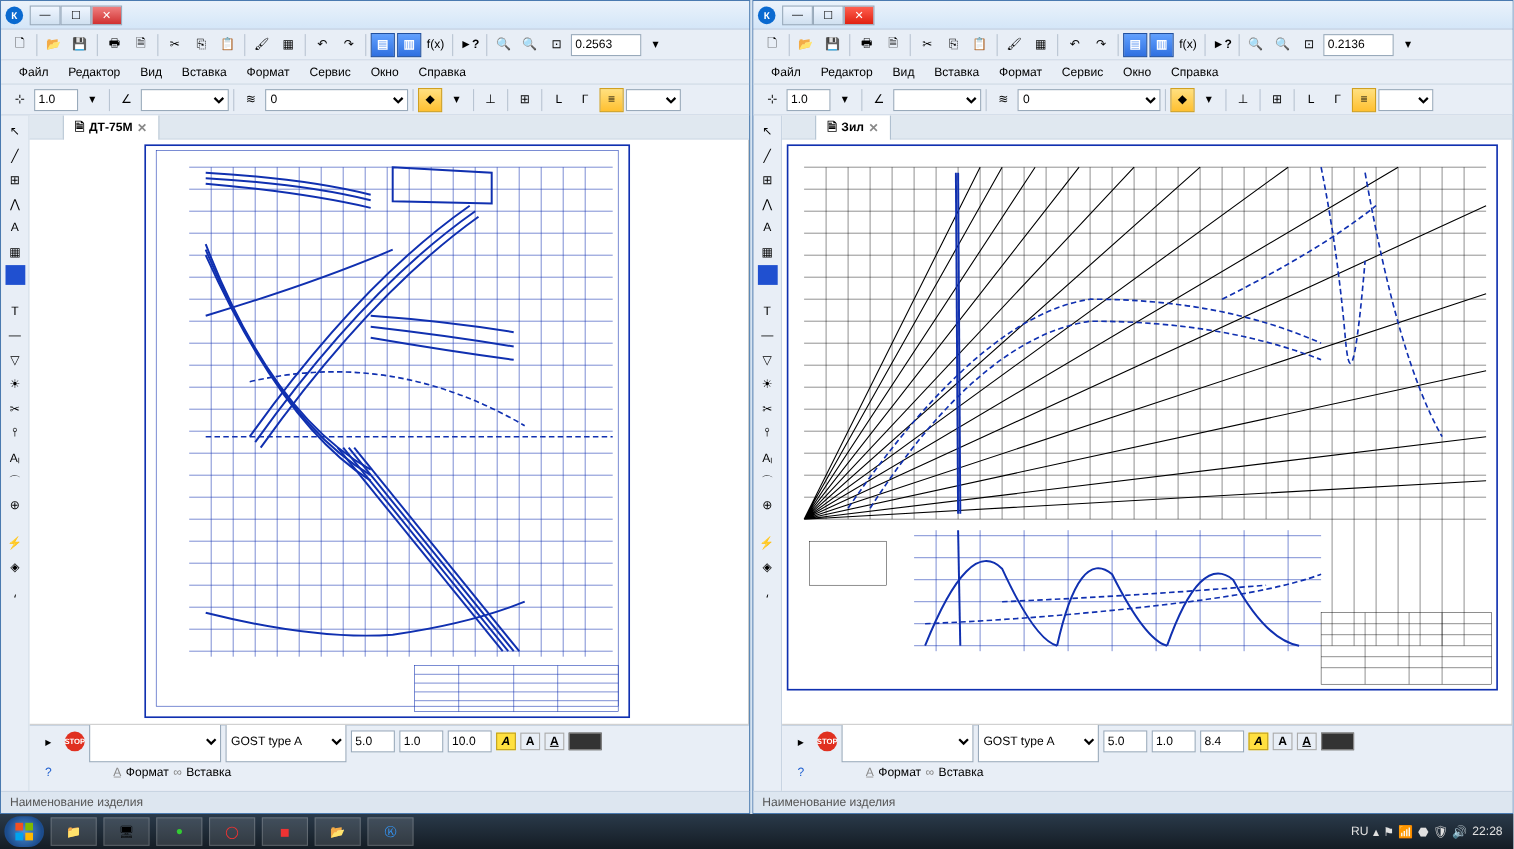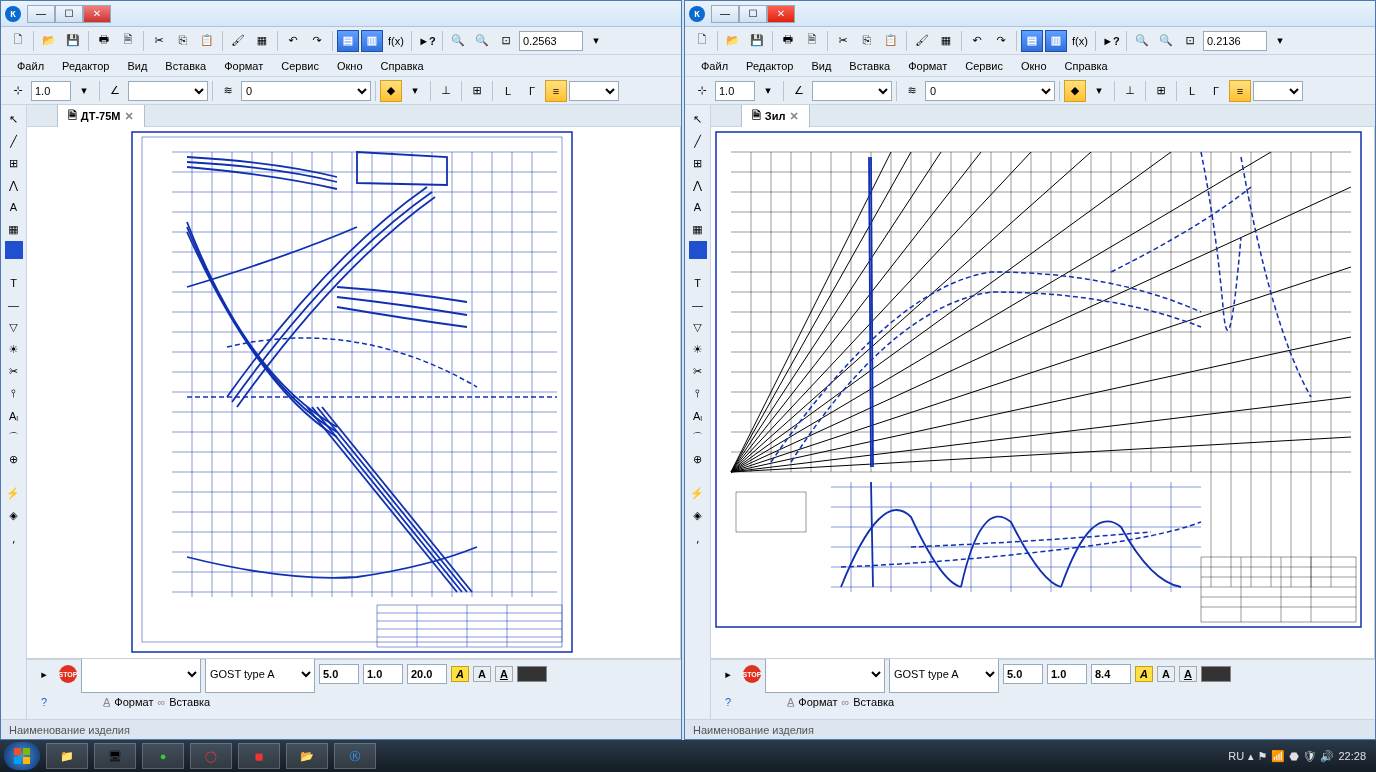--- a/index.html
+++ b/index.html
@@ -38,21 +38,21 @@
 .doc-tab { padding:3px 10px; background:#fff; border:1px solid #b0c0d0; border-bottom:none; display:flex; align-items:center; gap:4px; font-weight:bold; }
 .doc-tab .close-x { cursor:pointer; color:#888; }
 
 .canvas-wrap { flex:1; background:#fff; position:relative; overflow:hidden; border-bottom:1px solid #ccc; border-right:1px solid #ccc;}
 .drawing-svg { position:absolute; }
 
 .bottom-panel { height:60px; background:#e8eef6; border-top:1px solid #c8d4e2; display:flex; flex-direction:column; }
 .bottom-row { height:28px; display:flex; align-items:center; padding:0 6px; gap:4px; }
 .stop-btn { width:18px; height:18px; background:#e03020; color:#fff; font-size:7px; font-weight:bold; border-radius:50%; display:flex; align-items:center; justify-content:center;}
 .sel-box { height:37px; border:1px solid #9ab; background:#fff; }
-.num-box { width:40px; height:20px; border:1px solid #9ab; background:#fff; display:flex; align-items:center; padding:0 3px;font-weight:bold; }
+.num-box { width:40px; height:20px; border:1px solid #9ab; background:#fff; display:flex; align-items:center; padding:0 3px; }
 .yellow-a { background:#ffe040; padding:1px 4px; font-style:italic; font-weight:bold; border:1px solid #c0a020;}
 .bold-a { font-weight:bold; padding:1px 4px; border:1px solid #aaa;}
 .color-swatch { width:30px; height:16px; background:#333; border:1px solid #888; display:inline-block;}
 
 .statusbar { height:20px; background:#dde6f0; border-top:1px solid #c8d4e2; padding:0 8px; display:flex; align-items:center; color:#555; }
 
 .taskbar { position:absolute; left:0; bottom:0; width:1376px; height:32px; background:linear-gradient(#2a3a4a,#141c24); display:flex; align-items:center; padding:0 4px; gap:6px; }
 .start-orb { width:36px; height:28px; background:radial-gradient(circle,#4d90d8 0%,#1c4c8c 70%); border-radius:14px; display:flex; align-items:center; justify-content:center; }
 .task-btn { width:42px; height:26px; background:rgba(255,255,255,.12); border:1px solid rgba(255,255,255,.2); display:flex; align-items:center; justify-content:center; }
 .tray { margin-left:auto; display:flex; align-items:center; gap:4px; color:#e0e0e0; padding-right:6px; }
@@ -217,21 +217,21 @@
         </svg>
       </div>
       <div class="bottom-panel">
         <div class="bottom-row">
           <div class="tb-btn">▸</div>
           <div class="stop-btn">STOP</div>
           <select class="sel-box" style="width:120px"></select>
           <select class="sel-box" style="width:110px"><option>GOST type A</option></select>
           <div class="num-box">5.0</div>
           <div class="num-box">1.0</div>
-          <div class="num-box">20.0</div>
+          <div class="num-box">10.0</div>
           <span class="yellow-a">A</span>
           <span class="bold-a">A</span>
           <span class="bold-a"><u>A</u></span>
           <span class="color-swatch"></span>
         </div>
         <div class="bottom-row">
           <div class="tb-btn" style="color:#2060d0">?</div>
           <div style="width:40px"></div>
           <span style="color:#888">A̲</span>
           <span>Формат</span>

